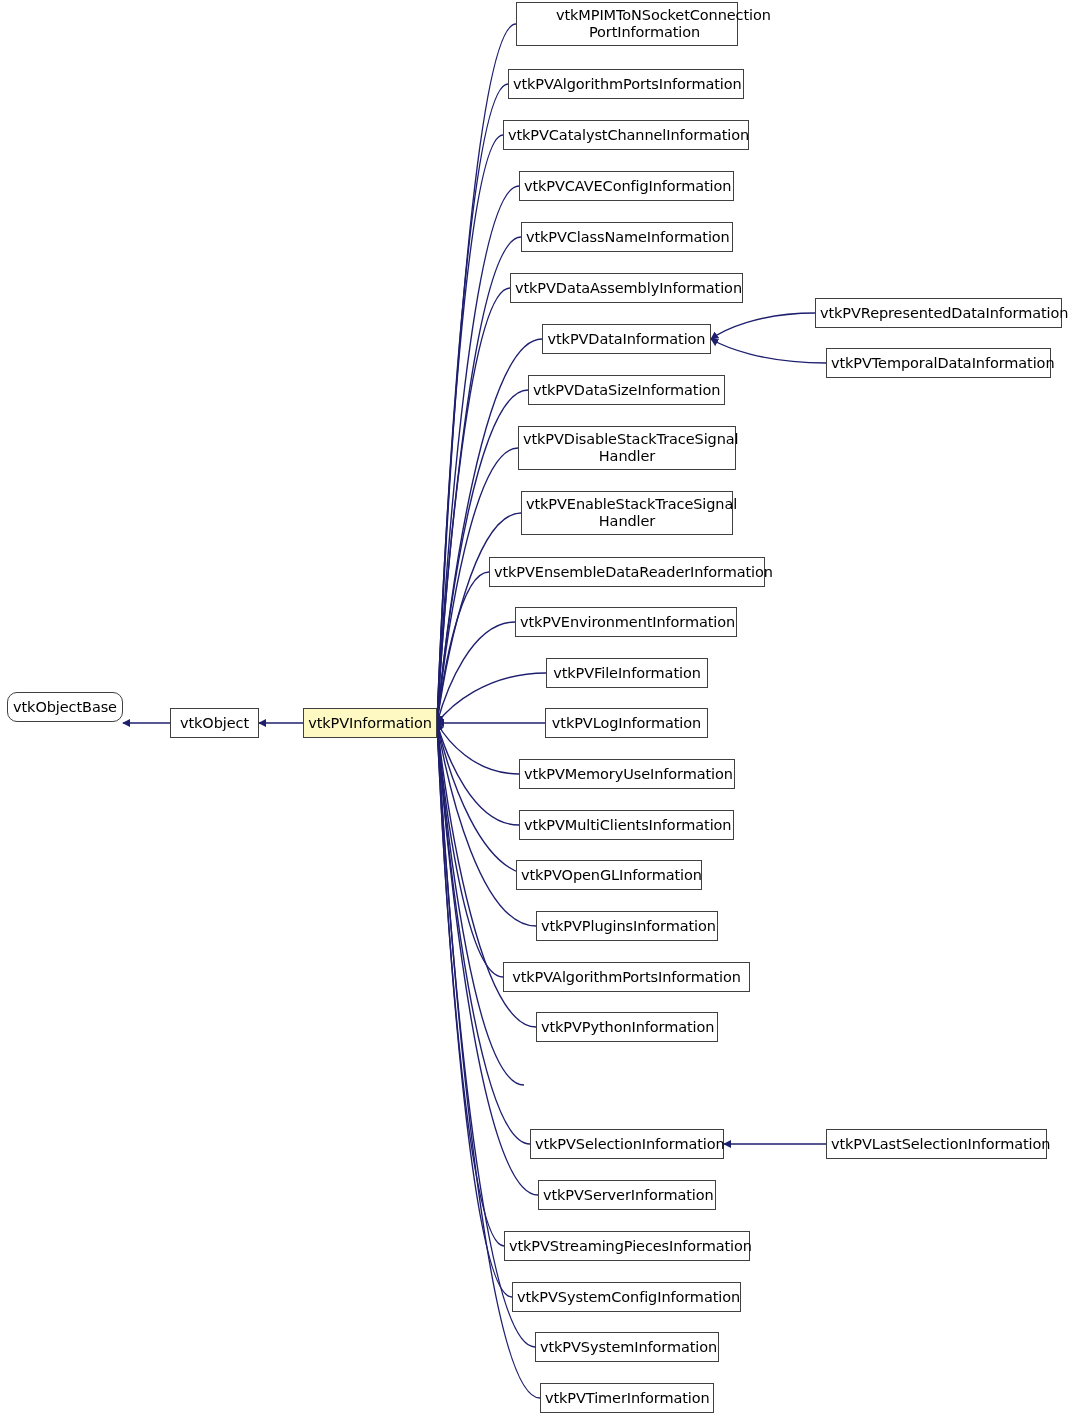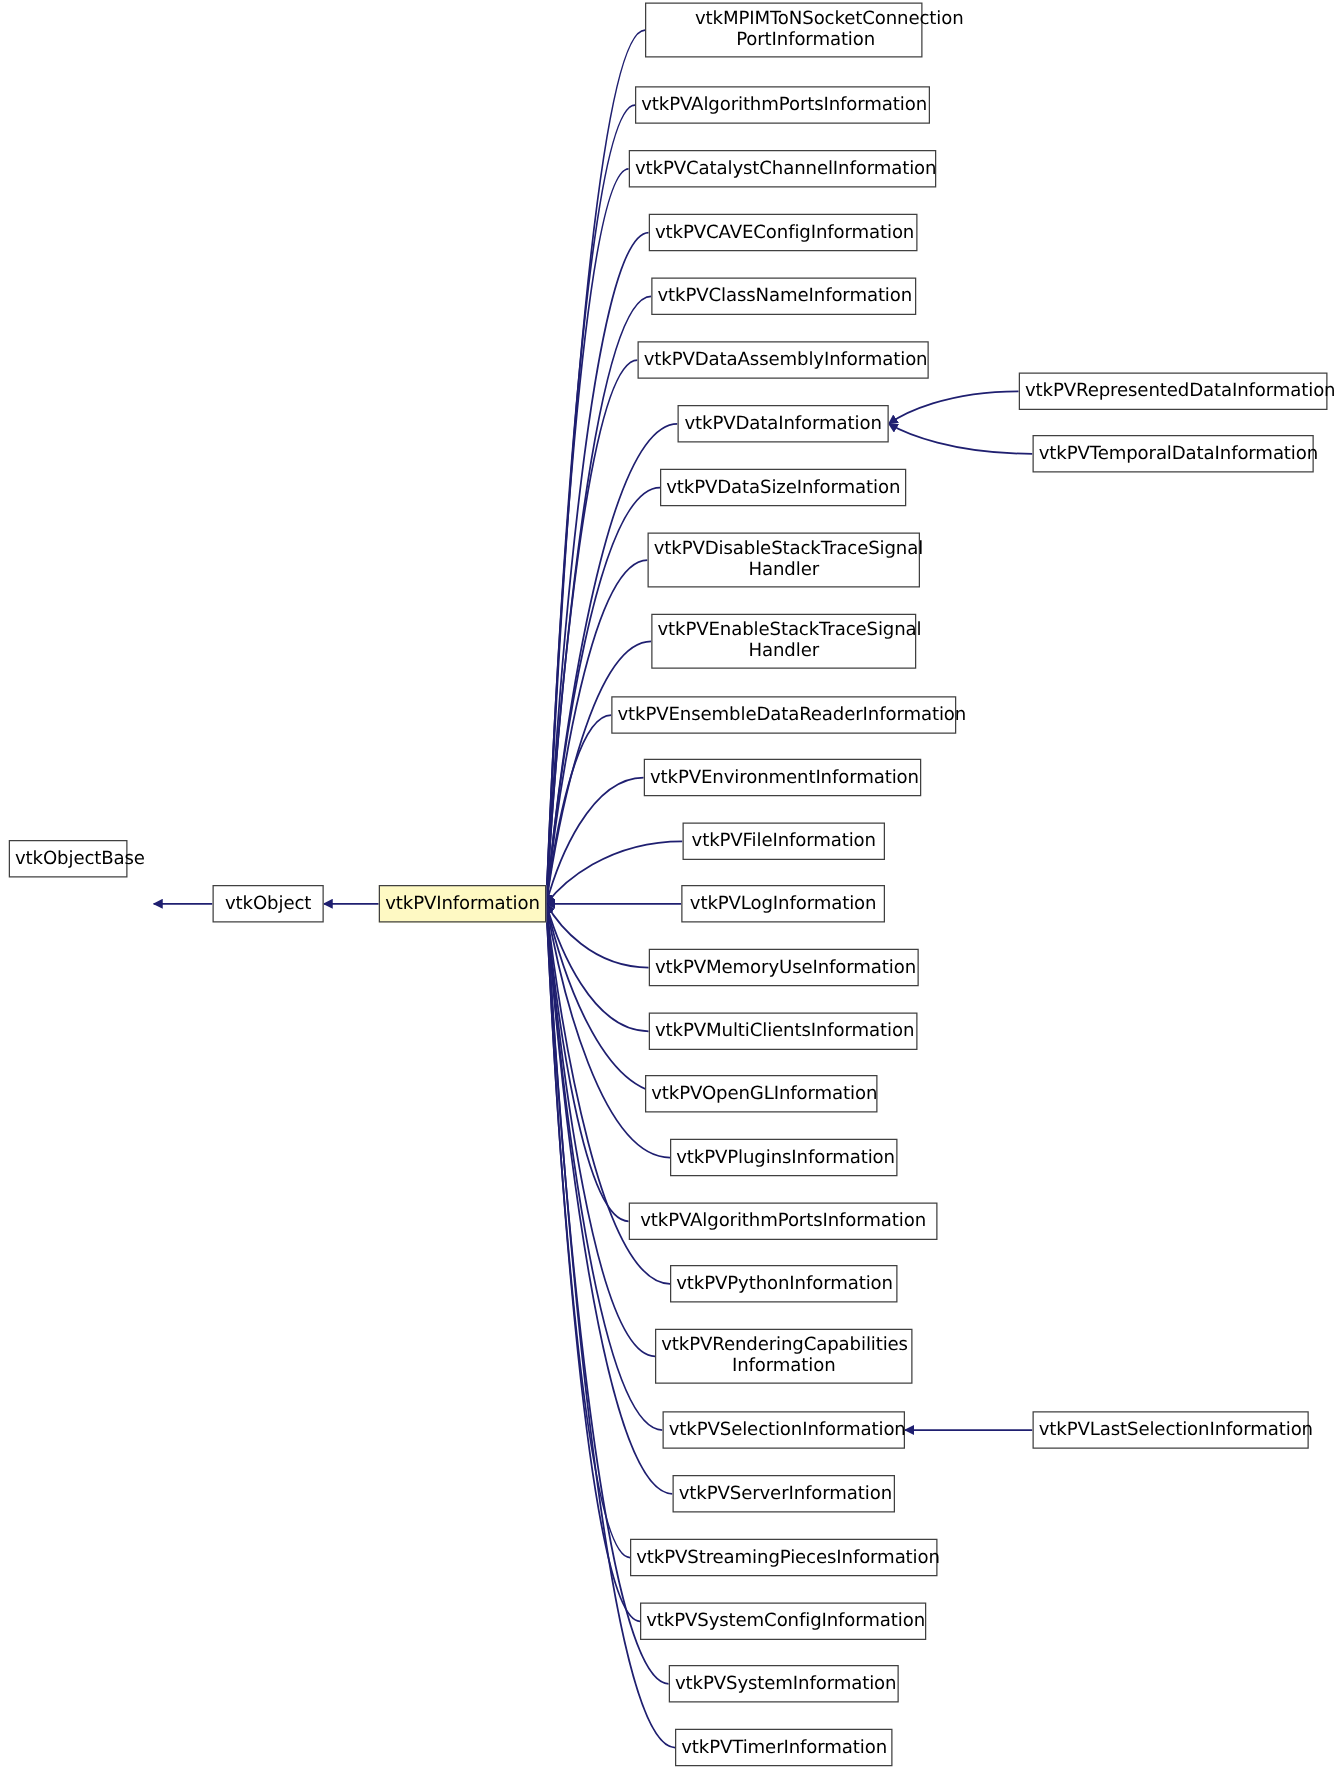--- a/index.html
+++ b/index.html
@@ -87,21 +87,21 @@
       <path d="M 530 1144 C 478.85 1144, 448.16 866.14, 437 723" fill="none" stroke="#1f1f70" stroke-width="1.4" marker-end="url(#arrow)"></path>
       <path d="M 538 1195 C 482.45 1195, 449.12 883.48, 437 723" fill="none" stroke="#1f1f70" stroke-width="1.4" marker-end="url(#arrow)"></path>
       <path d="M 504 1246 C 467.15 1246, 445.04 900.82, 437 723" fill="none" stroke="#1f1f70" stroke-width="1.4" marker-end="url(#arrow)"></path>
       <path d="M 512 1297 C 470.75 1297, 446 918.1600000000001, 437 723" fill="none" stroke="#1f1f70" stroke-width="1.4" marker-end="url(#arrow)"></path>
       <path d="M 535 1347 C 481.1 1347, 448.76 933, 437 723" fill="none" stroke="#1f1f70" stroke-width="1.4" marker-end="url(#arrow)"></path>
       <path d="M 540 1398 C 483.35 1398, 449.36 933, 437 723" fill="none" stroke="#1f1f70" stroke-width="1.4" marker-end="url(#arrow)"></path>
       <path d="M 815 313 C 757.8 313, 723.48 330.16, 711 339" fill="none" stroke="#1f1f70" stroke-width="1.4" marker-end="url(#arrow)"></path>
       <path d="M 826 363 C 762.75 363, 724.8 347.16, 711 339" fill="none" stroke="#1f1f70" stroke-width="1.4" marker-end="url(#arrow)"></path>
       <path d="M 826 1144 L 724 1144" fill="none" stroke="#1f1f70" stroke-width="1.4" marker-end="url(#arrow)"></path>
     </svg>
-<div class="node" style="left: 7px; top: 672px; width: 95px; height: 30px;"><span class="label">vtkObjectBase</span></div>
+<div class="node" style="left: 7px; top: 692px; width: 116px; height: 30px; border-radius: 10px;"><span class="label">vtkObjectBase</span></div>
     <div class="node" style="left: 170px; top: 708px; width: 89px; height: 30px;"><span class="label">vtkObject</span></div>
     <div class="node highlight" style="left: 303px; top: 708px; width: 134px; height: 30px;"><span class="label">vtkPVInformation</span></div>
     <div class="node" style="left: 516px; top: 2px; width: 222px; height: 44px; padding-left: 35px;"><span class="label">vtkMPIMToNSocketConnection
 PortInformation</span></div>
     <div class="node" style="left: 508px; top: 69px; width: 236px; height: 30px;"><span class="label">vtkPVAlgorithmPortsInformation</span></div>
     <div class="node" style="left: 503px; top: 120px; width: 246px; height: 30px;"><span class="label">vtkPVCatalystChannelInformation</span></div>
     <div class="node" style="left: 519px; top: 171px; width: 215px; height: 30px;"><span class="label">vtkPVCAVEConfigInformation</span></div>
     <div class="node" style="left: 510px; top: 273px; width: 233px; height: 30px;"><span class="label">vtkPVDataAssemblyInformation</span></div>
     <div class="node" style="left: 521px; top: 222px; width: 212px; height: 30px;"><span class="label">vtkPVClassNameInformation</span></div>
     <div class="node" style="left: 542px; top: 324px; width: 169px; height: 30px;"><span class="label">vtkPVDataInformation</span></div>
@@ -113,22 +113,20 @@
     <div class="node" style="left: 489px; top: 557px; width: 276px; height: 30px;"><span class="label">vtkPVEnsembleDataReaderInformation</span></div>
     <div class="node" style="left: 515px; top: 607px; width: 222px; height: 30px;"><span class="label">vtkPVEnvironmentInformation</span></div>
     <div class="node" style="left: 546px; top: 658px; width: 162px; height: 30px;"><span class="label">vtkPVFileInformation</span></div>
     <div class="node" style="left: 545px; top: 708px; width: 163px; height: 30px;"><span class="label">vtkPVLogInformation</span></div>
     <div class="node" style="left: 519px; top: 759px; width: 216px; height: 30px;"><span class="label">vtkPVMemoryUseInformation</span></div>
     <div class="node" style="left: 519px; top: 810px; width: 215px; height: 30px;"><span class="label">vtkPVMultiClientsInformation</span></div>
     <div class="node" style="left: 516px; top: 860px; width: 186px; height: 30px;"><span class="label">vtkPVOpenGLInformation</span></div>
     <div class="node" style="left: 536px; top: 911px; width: 182px; height: 30px;"><span class="label">vtkPVPluginsInformation</span></div>
     <div class="node" style="left: 503px; top: 962px; width: 247px; height: 30px;"><span class="label">vtkPVAlgorithmPortsInformation</span></div>
     <div class="node" style="left: 536px; top: 1012px; width: 182px; height: 30px;"><span class="label">vtkPVPythonInformation</span></div>
-    <div class="node" style="left: 524px; top: 1063px; width: 206px; height: 44px;"><span class="label">vtkPVRenderingCapabilities
-Information</span></div>
     <div class="node" style="left: 530px; top: 1129px; width: 194px; height: 30px;"><span class="label">vtkPVSelectionInformation</span></div>
     <div class="node" style="left: 538px; top: 1180px; width: 178px; height: 30px;"><span class="label">vtkPVServerInformation</span></div>
     <div class="node" style="left: 504px; top: 1231px; width: 246px; height: 30px;"><span class="label">vtkPVStreamingPiecesInformation</span></div>
     <div class="node" style="left: 512px; top: 1282px; width: 229px; height: 30px;"><span class="label">vtkPVSystemConfigInformation</span></div>
     <div class="node" style="left: 535px; top: 1332px; width: 184px; height: 30px;"><span class="label">vtkPVSystemInformation</span></div>
     <div class="node" style="left: 540px; top: 1383px; width: 174px; height: 30px;"><span class="label">vtkPVTimerInformation</span></div>
     <div class="node" style="left: 815px; top: 298px; width: 247px; height: 30px;"><span class="label">vtkPVRepresentedDataInformation</span></div>
     <div class="node" style="left: 826px; top: 348px; width: 225px; height: 30px;"><span class="label">vtkPVTemporalDataInformation</span></div>
     <div class="node" style="left: 826px; top: 1129px; width: 221px; height: 30px;"><span class="label">vtkPVLastSelectionInformation</span></div>
   </div>

